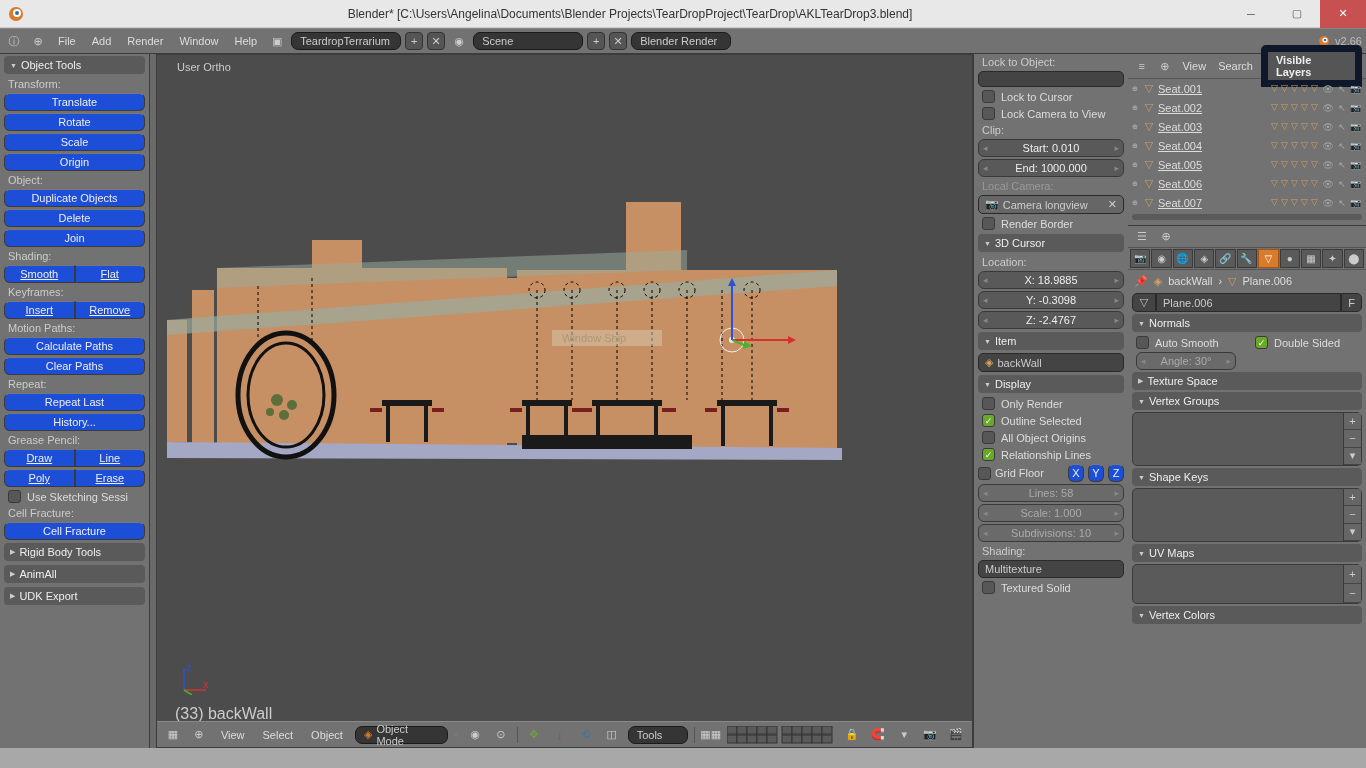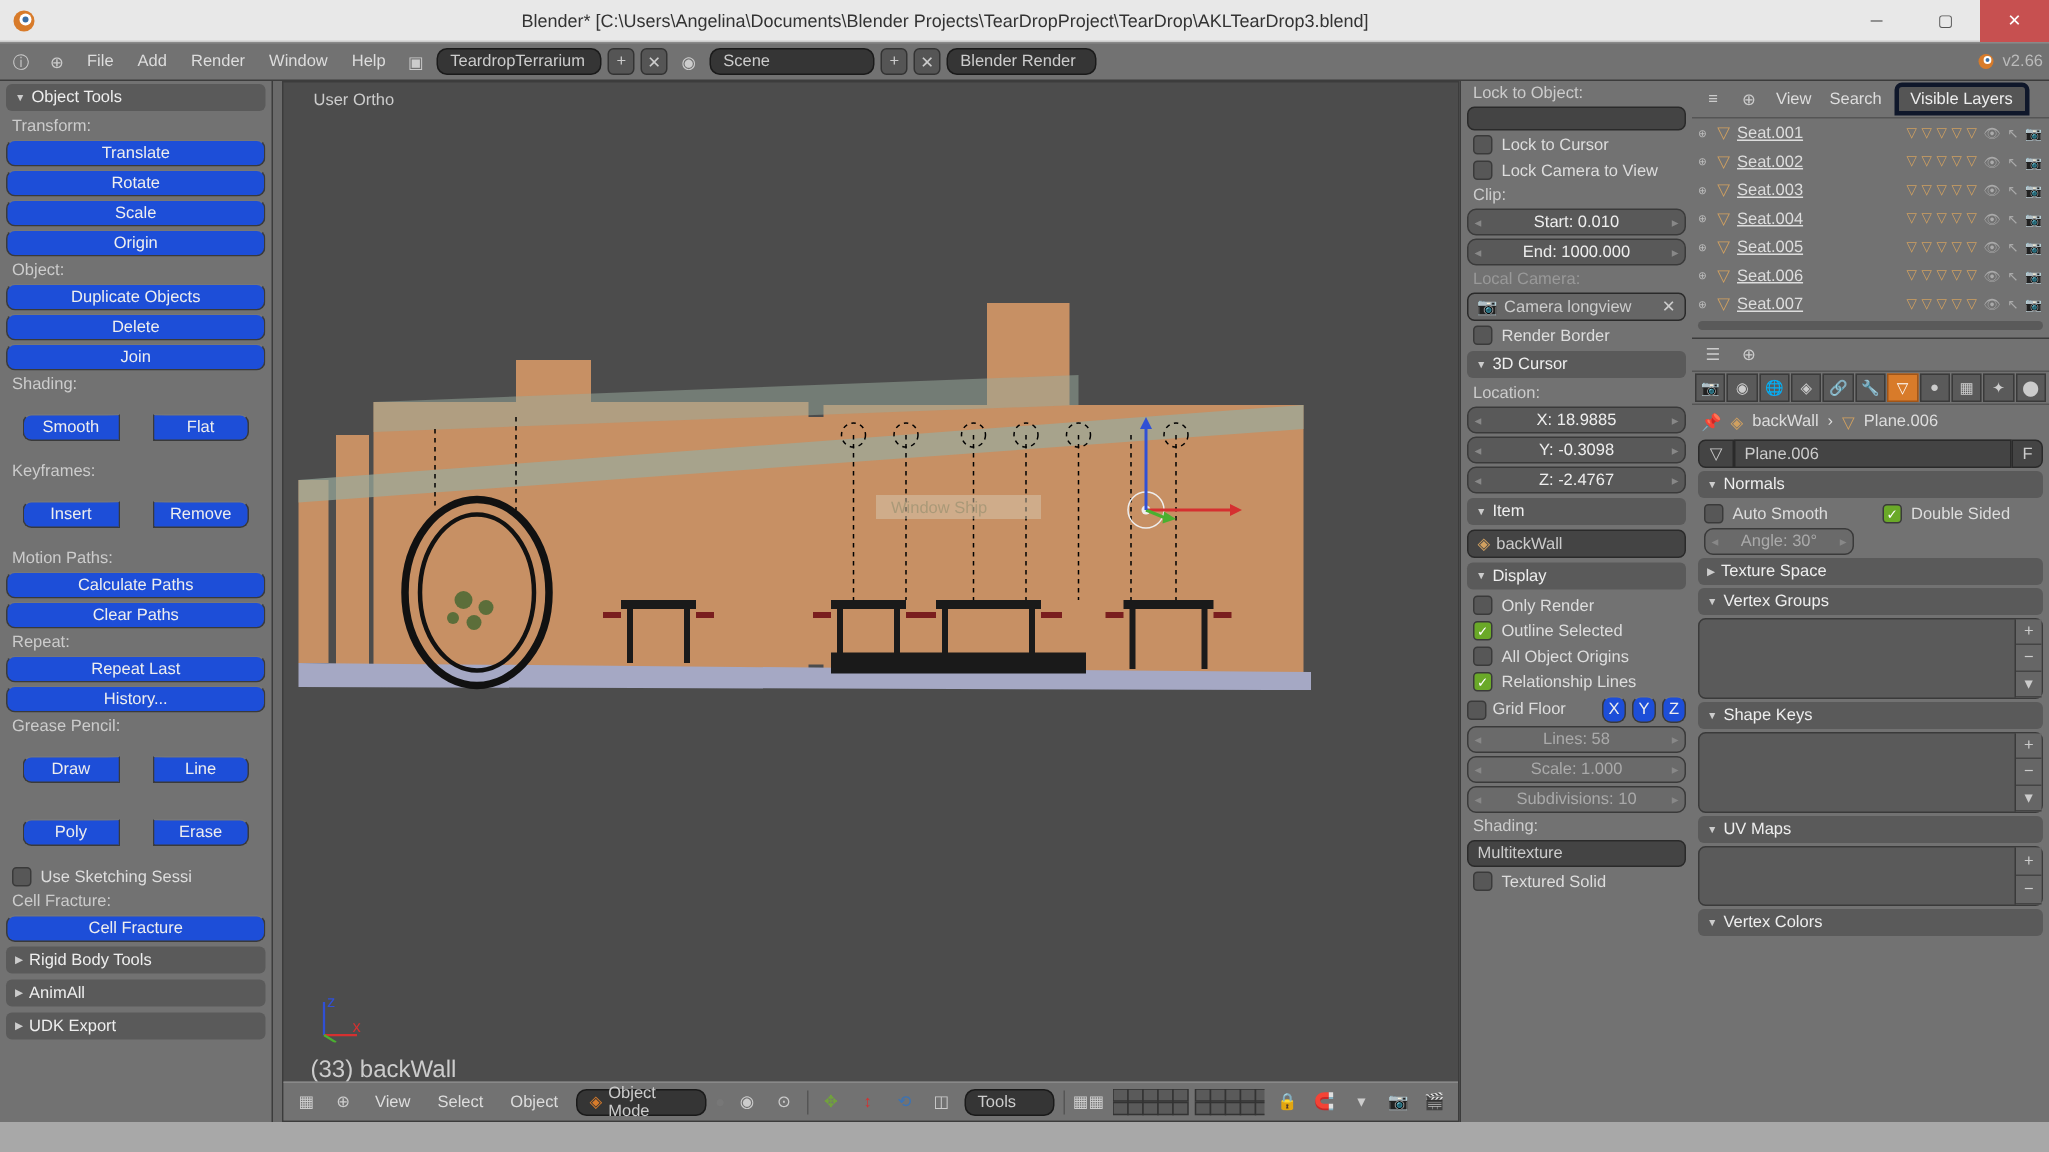--- a/index.html
+++ b/index.html
@@ -25,35 +25,35 @@
 .workspace { display:flex; height:694px; }
 
 
 .panel { background:#727272; display:flex; flex-direction:column; }
 .section-hdr { background:#5a5a5a; border-radius:4px; margin:2px 4px; padding:3px 6px; color:#eee; font-size:11px; display:flex; align-items:center; }
 .section-hdr::before { content:"▼"; font-size:7px; margin-right:4px; color:#ccc; }
 .section-hdr.collapsed::before { content:"▶"; }
 .section-label { color:#ccc; padding:2px 8px; font-size:11px; }
 .btn { background:#1d4ed8; border:1px solid #3a3a3a; border-top-color:#777; border-radius:6px; color:#eee; padding:2px 0; margin:1px 4px; text-align:right; min-height:17px; display:flex; align-items:center; justify-content:center; }
 .btn-row { display:flex; gap:0; margin:1px 4px; }
-.btn-row .btn { flex:1; margin:11px; border-radius:0; }
+.btn-row .btn { flex:1; margin:0; border-radius:0;text-decoration:underline; }
 .btn-row .btn:first-child { border-radius:6px 0 0 6px; }
 .btn-row .btn:last-child { border-radius:0 6px 6px 0; }
 .numfield { background:#595959; border:1px solid #3a3a3a; border-radius:6px; color:#eee; padding:2px 4px; margin:1px 4px; display:flex; align-items:center; justify-content:center; position:relative; min-height:17px; }
 .numfield::before { content:"◂"; position:absolute; left:4px; color:#888; font-size:9px; }
 .numfield::after { content:"▸"; position:absolute; right:4px; color:#888; font-size:9px; }
 .numfield.disabled { background:#6a6a6a; color:#aaa; }
 .check { display:flex; align-items:center; gap:6px; color:#ddd; padding:2px 8px; }
 .check .box { width:13px; height:13px; border:1px solid #3a3a3a; border-radius:3px; background:#575757; display:flex; align-items:center; justify-content:center; }
 .check .box.checked { background:#6aa928; }
 .check .box.checked::after { content:"✓"; color:#fff; font-size:9px; }
 .textfield { background:#444; border:1px solid #2a2a2a; border-radius:5px; color:#ccc; padding:2px 6px; margin:1px 4px; display:flex; align-items:center; }
 
 
-.toolshelf { width:182px; border-right:1px solid #3c3c3c; }
+.toolshelf { width:150px; border-right:1px solid #3c3c3c; }
 
 
 .viewport { flex:1; background:#4c4c4c; position:relative; border:1px solid #3c3c3c; }
 .viewport-label { position:absolute; top:6px; left:20px; color:#ccc; font-size:11px; }
 .viewport-footer { position:absolute; left:18px; top:650px; color:#ccc; font-size:16px; }
 .viewport-bottom { position:absolute; bottom:0; left:0; right:0; height:26px; background:#727272; display:flex; align-items:center; gap:6px; padding:0 6px; border-top:1px solid #898989; }
 .dropdown { background:#353535; border:1px solid #1a1a1a; border-radius:7px; height:18px; color:#ccc; padding:0 8px; display:flex; align-items:center; }
 
 
 .axis-gizmo { position:absolute; left:22px; top:610px; width:30px; height:30px; }
@@ -62,21 +62,21 @@
 .scene { position:absolute; left:5px; top:145px; width:690px; height:300px; }
 
 
 .npanel { width:155px; border-left:1px solid #3c3c3c; }
 
 
 .rcol { width:238px; display:flex; flex-direction:column; }
 .outliner { height:172px; background:#727272; border-bottom:1px solid #3c3c3c; }
 .outliner-header { height:25px; background:#727272; display:flex; align-items:center; gap:4px; padding:0 4px; border-bottom:1px solid #555; }
 .outliner-header .lbl { color:#ddd; padding:0 4px; }
-.outliner-header .tab { background:#555; border:3px solid #0f172a; border-radius:5px 5px 0 0; color:#eee; padding:2px 8px; }
+.outliner-header .tab { background:#555; border:7px solid #0f172a; border-radius:5px 5px 0 0; color:#eee; padding:2px 8px;font-weight:bold; }
 .outliner-row { display:flex; align-items:center; height:19px; padding:0 4px; gap:2px; color:#ddd; }
 .outliner-row .tog { font-size:7px; color:#bbb; width:8px; }
 .outliner-row .tri { color:#d0a060; font-size:11px; width:14px; text-align:center; }
 .outliner-row .nm { flex:1;text-decoration:underline; }
 .outliner-row .ricons { display:flex; gap:1px; }
 .outliner-row .ric { width:9px; height:11px; color:#d0a060; font-size:9px; }
 .outliner-row .meta { display:flex; gap:2px; }
 .outliner-row .meta span { width:12px; height:12px; font-size:9px; color:#aaa; display:flex; align-items:center; justify-content:center; }
 
 .props { flex:1; background:#727272; }

